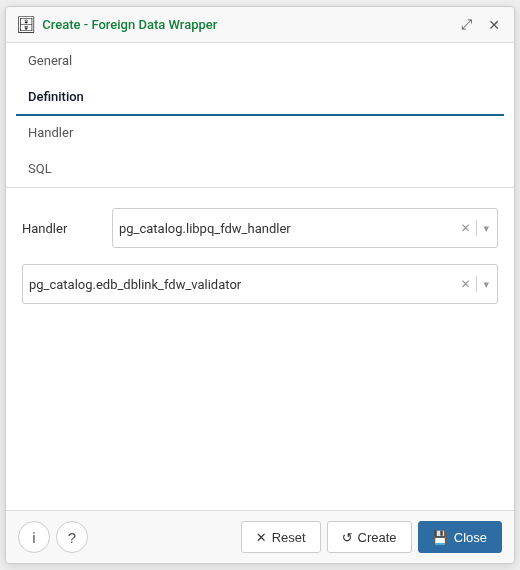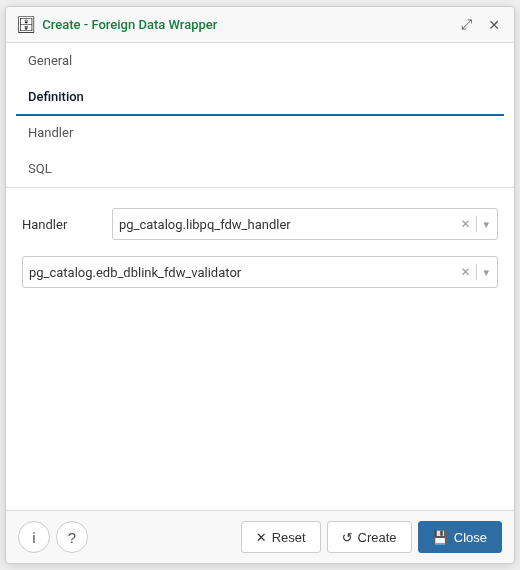--- a/index.html
+++ b/index.html
@@ -98,21 +98,21 @@
       color: #333;
       flex-shrink: 0;
     }
     .select-wrapper {
       flex: 1;
       border: 1px solid #ccc;
       border-radius: 3px;
       display: flex;
       align-items: center;
       background: #fff;
-      height: 32px;
+      height: 40px;
       padding: 0 6px;
     }
     .select-value {
       flex: 1;
       font-size: 13px;
       color: #333;
     }
     .select-controls {
       display: flex;
       align-items: center;

